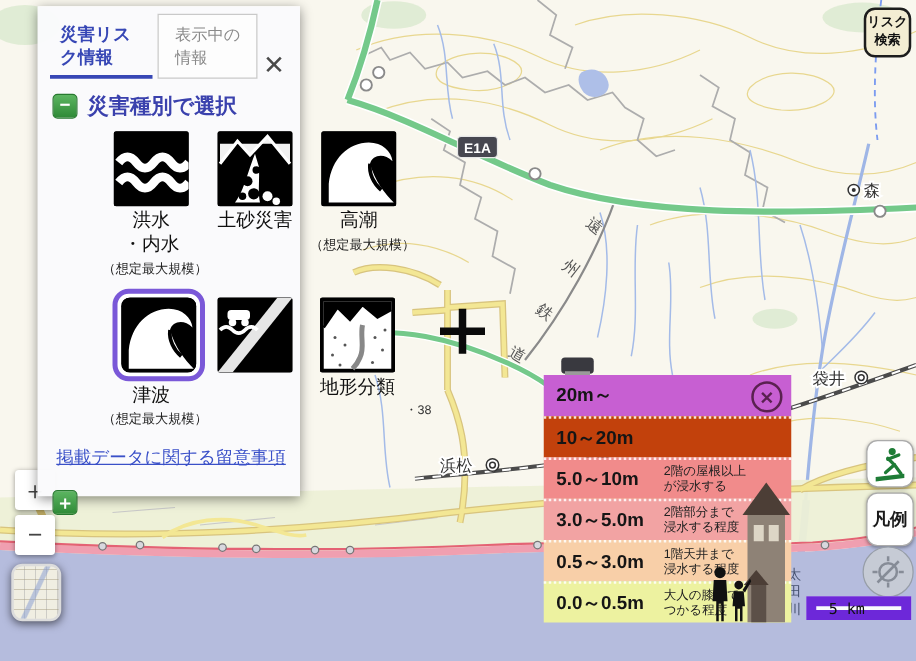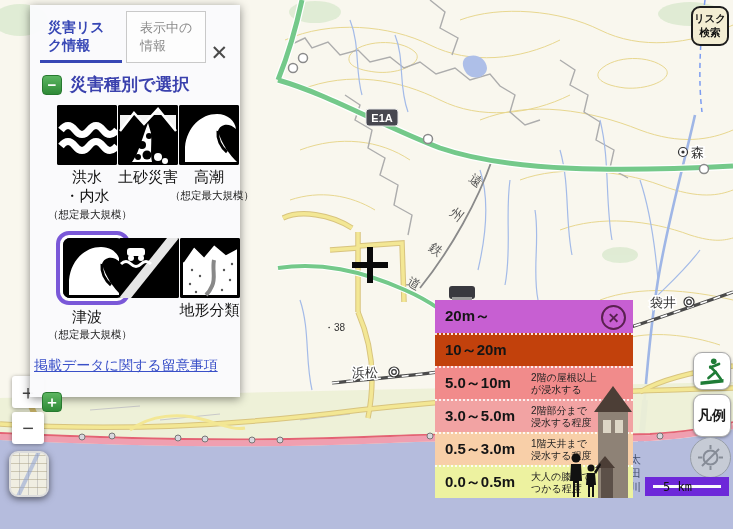--- a/index.html
+++ b/index.html
@@ -15,31 +15,31 @@
   .tabbar{display:flex;align-items:flex-end;padding:6px 8px 0 10px;}
   .tab{font-size:14px;cursor:pointer;}
   .tab.active{color:#3747b5;padding:6px 8px 5px;border-bottom:3px solid #3747b5;font-weight:bold;}
   .tab.inactive{color:#8a8a8a;background:#fdfdfd;border:1px solid #c9c9c9;padding:7px 13px;margin-left:4px;font-size:13px;}
   .panel-close{margin-left:auto;font-size:21px;color:#4a4a4a;cursor:pointer;padding:0 4px;line-height:1;}
   .section-head{display:flex;align-items:center;gap:8px;margin:10px 0 9px 12px;}
   .toggle-box{width:20px;height:20px;border-radius:4px;border:1px solid #27792f;color:#fff;
               background:linear-gradient(#5cb561,#2f8a37);display:flex;align-items:center;justify-content:center;
               font-size:15px;font-weight:bold;cursor:pointer;}
   .section-title{color:#3a41ad;font-weight:bold;font-size:17px;}
-  .tiles-row{display:flex;align-items:flex-start;padding-left:26px;}
+  .tiles-row{display:flex;align-items:flex-start;padding-left:26px;gap:22px;margin-left:34px;}
   .tiles-row.second{margin-top:16px;}
   .cell{width:62px;text-align:center;cursor:pointer;}
   .tile{width:60px;height:60px;background:#000;margin:0 auto;border-radius:2px;overflow:hidden;}
   .tile svg{display:block;}
   .sel-ring{width:74px;height:74px;border:4px solid #7a58d8;border-radius:13px;background:#fff;
             padding:3px;margin:-7px auto 0;}
   .sel-ring .tile{border-radius:7px;}
   .lbl{font-size:15px;color:#101010;line-height:1.25;margin-top:3px;}
   .note{font-size:10.5px;color:#1a1a1a;margin-top:2px;white-space:nowrap;margin-left:-8px;margin-right:-8px;}
-  .notes-link{display:inline-block;margin:15px 0 0 4px;color:#3a50c8;font-size:14px;
+  .notes-link{display:inline-block;margin:15px 0 0 15px;color:#3a50c8;font-size:14px;
               text-decoration:underline;cursor:pointer;}
   .section-head.second{margin-top:17px;}
 
   
   .legend{position:absolute;left:435px;top:300px;width:198px;z-index:4;}
   .lrow{height:33px;display:flex;align-items:center;padding-left:10px;position:relative;}
   .lrow + .lrow{border-top:2px dotted rgba(255,255,255,.85);}
   .lrange{font-weight:bold;font-size:15px;color:#151515;width:86px;flex:none;}
   .ldesc{font-size:10px;color:#222;line-height:1.2;}
   .legend-close{position:absolute;top:5px;right:7px;width:25px;height:25px;border:2.5px solid #5a2150;

